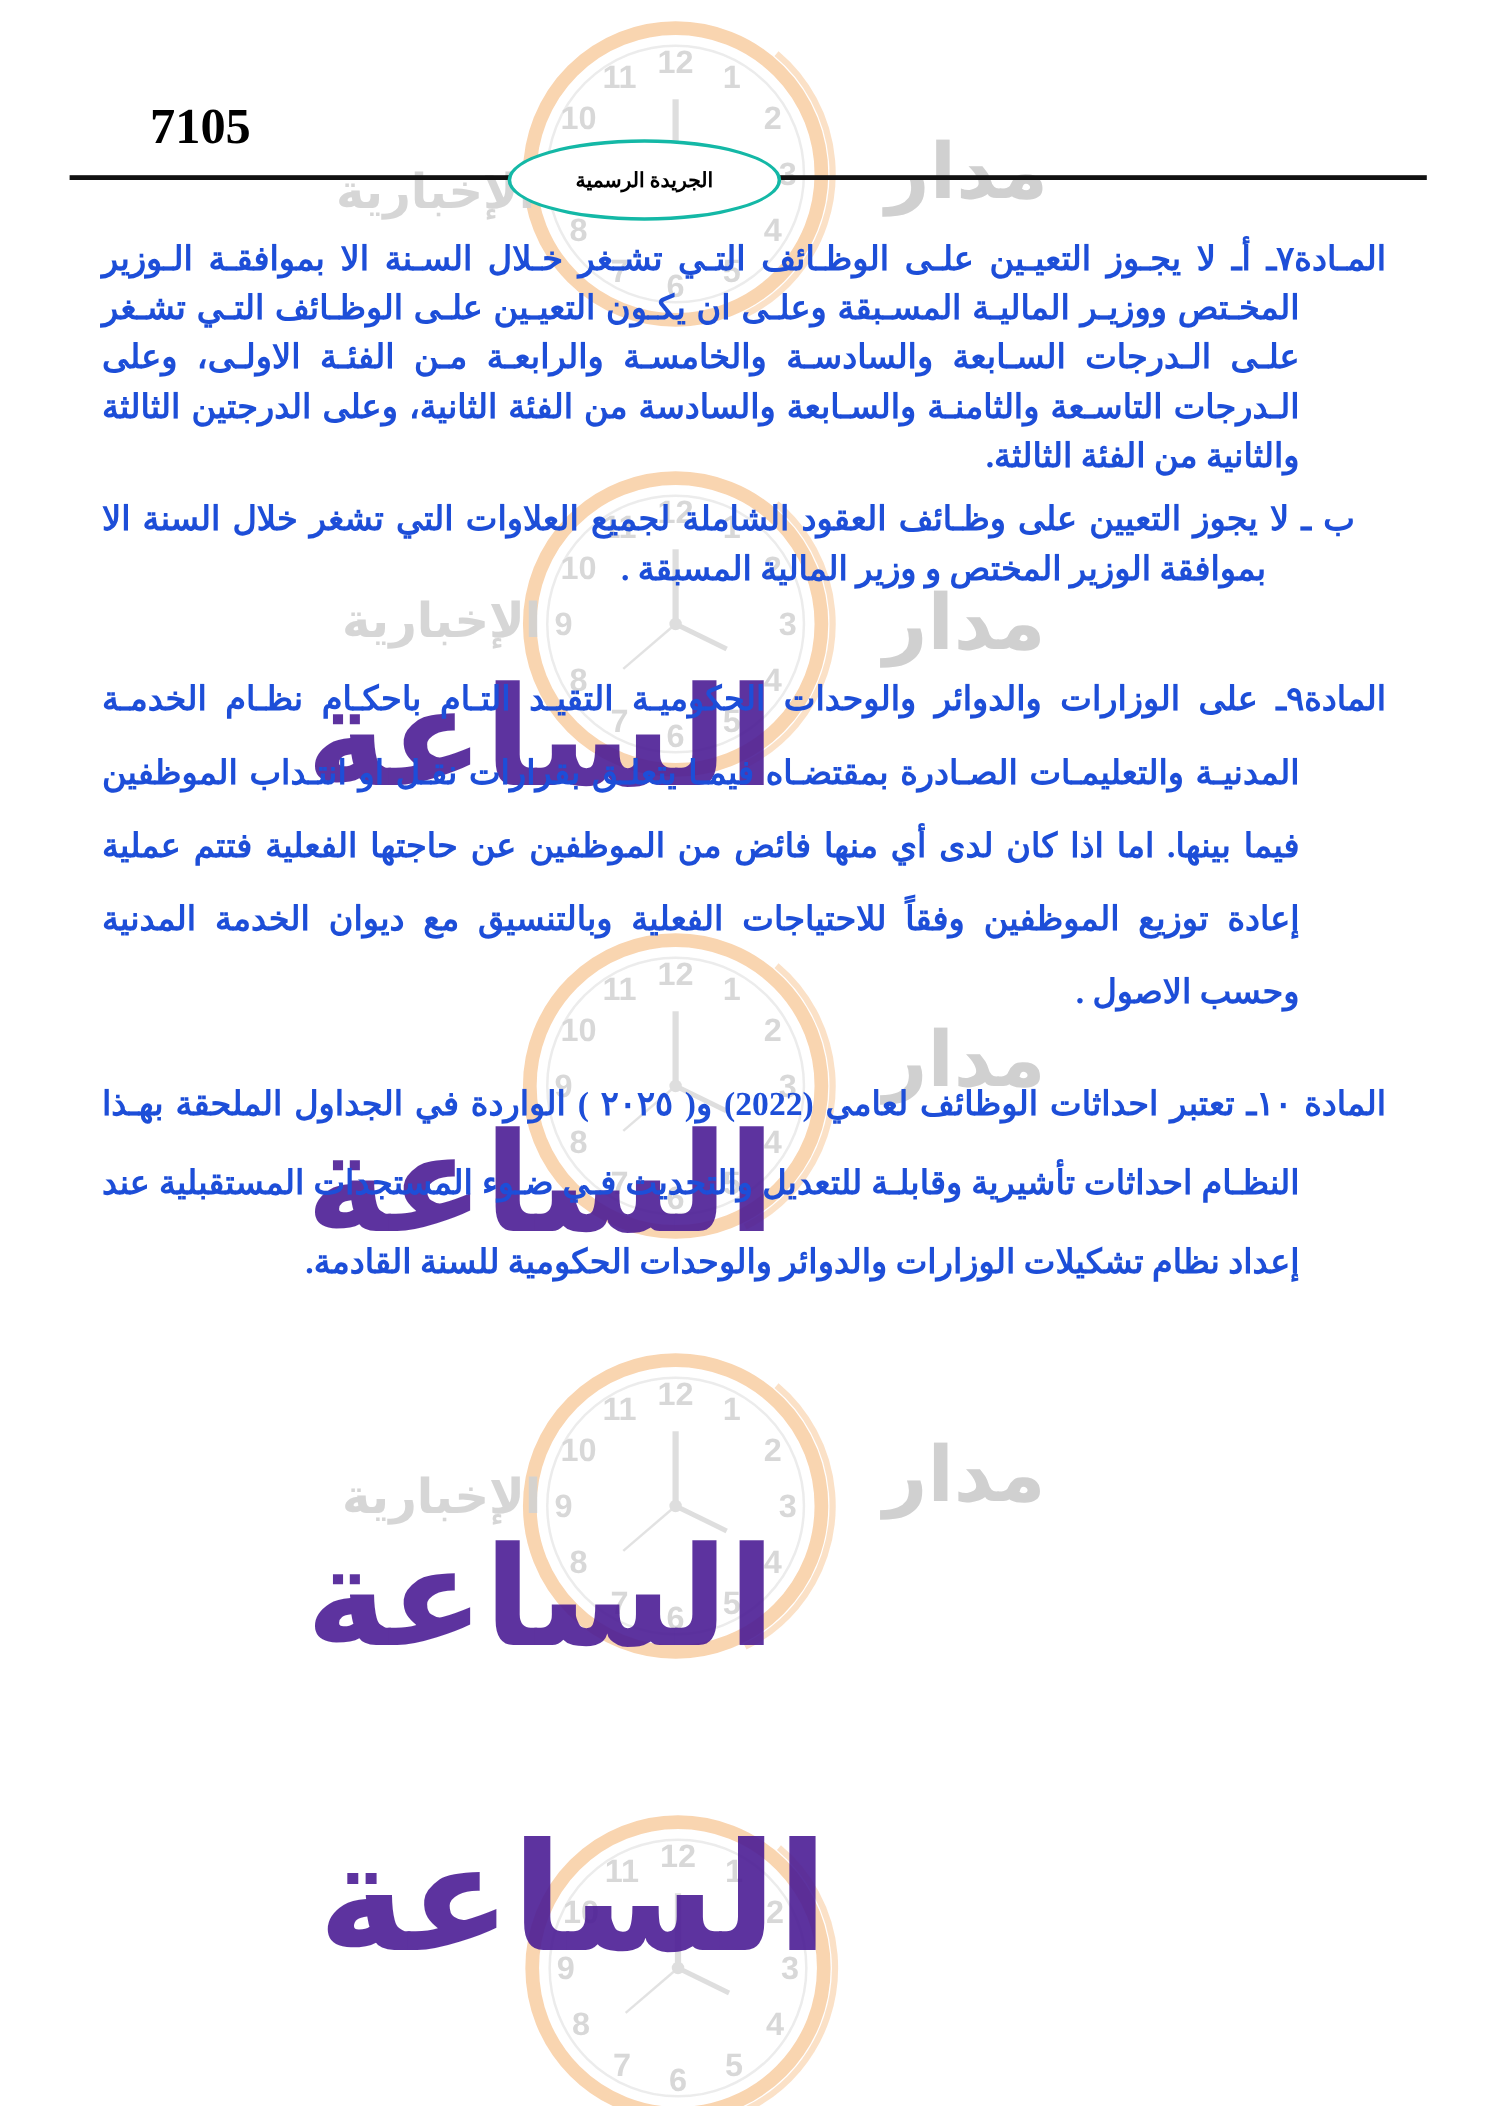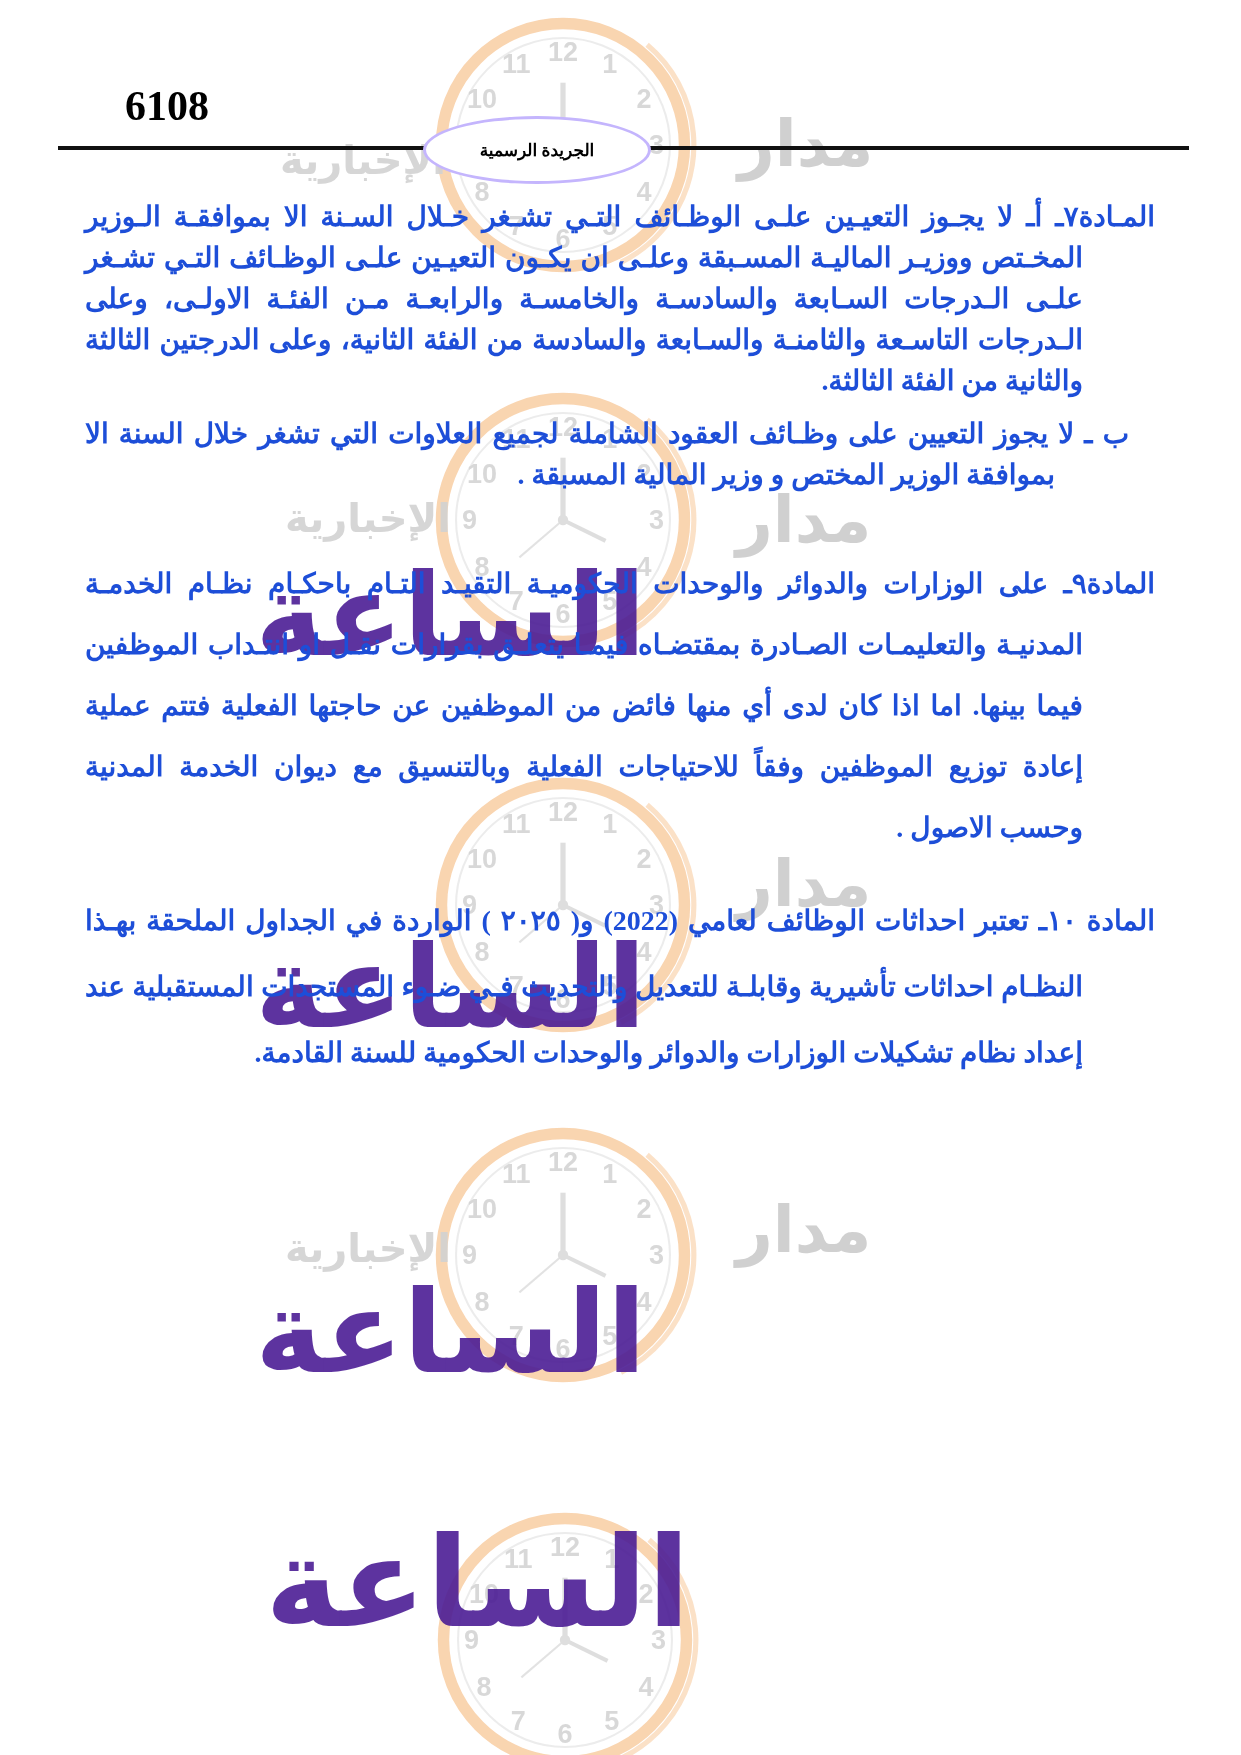--- a/index.html
+++ b/index.html
@@ -27,21 +27,21 @@
     position:absolute;left:58px;right:52px;top:146px;height:4px;
     background:#111;z-index:1;
   }
   .page-number{
     position:absolute;left:125px;top:82px;z-index:2;
     font-size:42px;font-weight:bold;color:#000;
     font-family:"Liberation Serif","DejaVu Serif",serif;
   }
   .gazette-badge{
     position:absolute;left:423px;top:116px;width:222px;height:62px;z-index:2;
-    background:#fff;border:3px solid #c4b5fd;border-radius:50%;
+    background:#fff;border:3px solid #14b8a6;border-radius:50%;
     display:flex;align-items:center;justify-content:center;
   }
   .gazette-badge span{
     font-size:17px;font-weight:bold;color:#000;direction:rtl;
   }
   
   .content{
     position:absolute;top:196px;right:86px;left:85px;z-index:3;
     direction:rtl;text-align:justify;
     font-weight:bold;color:#1d4ed8;
@@ -178,21 +178,21 @@
     <div class="wm-word wm-madar" style="left:736px;top:852px">مدار</div>
     <div class="wm-word wm-saa" style="left:255px;top:930px">الساعة</div>
 
     <div class="wm-word wm-ikhbariya" style="left:285px;top:1228px">الإخبارية</div>
     <div class="wm-word wm-madar" style="left:736px;top:1198px">مدار</div>
     <div class="wm-word wm-saa" style="left:255px;top:1275px">الساعة</div>
 
     <div class="wm-word wm-saa wm-saa-big" style="left:265px;top:1520px">الساعة</div>
   </div>
 
-  <div class="page-number">6108</div>
+  <div class="page-number">7105</div>
   <div class="header-rule"></div>
   <div class="gazette-badge">
     <span>الجريدة الرسمية</span>
   </div>
 
   <div class="content">
     <p class="para art7a">المـادة٧ـ أـ لا يجـوز التعيـين علـى الوظـائف التـي تشـغر خـلال السـنة الا بموافقـة الـوزير المخـتص ووزيـر الماليـة المسـبقة وعلـى ان يكـون التعيـين علـى الوظـائف التـي تشـغر علـى الـدرجات السـابعة والسادسـة والخامسـة والرابعـة مـن الفئـة الاولـى، وعلى الـدرجات التاسـعة والثامنـة والسـابعة والسادسة من الفئة الثانية، وعلى الدرجتين الثالثة والثانية من الفئة الثالثة.</p>
     <p class="para art7b">ب ـ لا يجوز التعيين على وظـائف العقود الشاملة لجميع العلاوات التي تشغر خلال السنة الا بموافقة الوزير المختص و وزير المالية المسبقة .</p>
     <p class="para art9">المادة٩ـ على الوزارات والدوائر والوحدات الحكوميـة التقيـد التـام باحكـام نظـام الخدمـة المدنيـة والتعليمـات الصـادرة بمقتضـاه فيمـا يتعلـق بقرارات نقـل او انتـداب الموظفين فيما بينها. اما اذا كان لدى أي منها فائض من الموظفين عن حاجتها الفعلية فتتم عملية إعادة توزيع الموظفين وفقاً للاحتياجات الفعلية وبالتنسيق مع ديوان الخدمة المدنية وحسب الاصول .</p>
     <p class="para art10">المادة ١٠ـ تعتبر احداثات الوظائف لعامي  (2022) و( ٢٠٢٥ ) الواردة في الجداول الملحقة بهـذا النظـام احداثات تأشيرية وقابلـة للتعديل والتحديث فـي ضـوء المستجدات المستقبلية عند إعداد نظام تشكيلات الوزارات والدوائر والوحدات الحكومية للسنة القادمة.</p>

